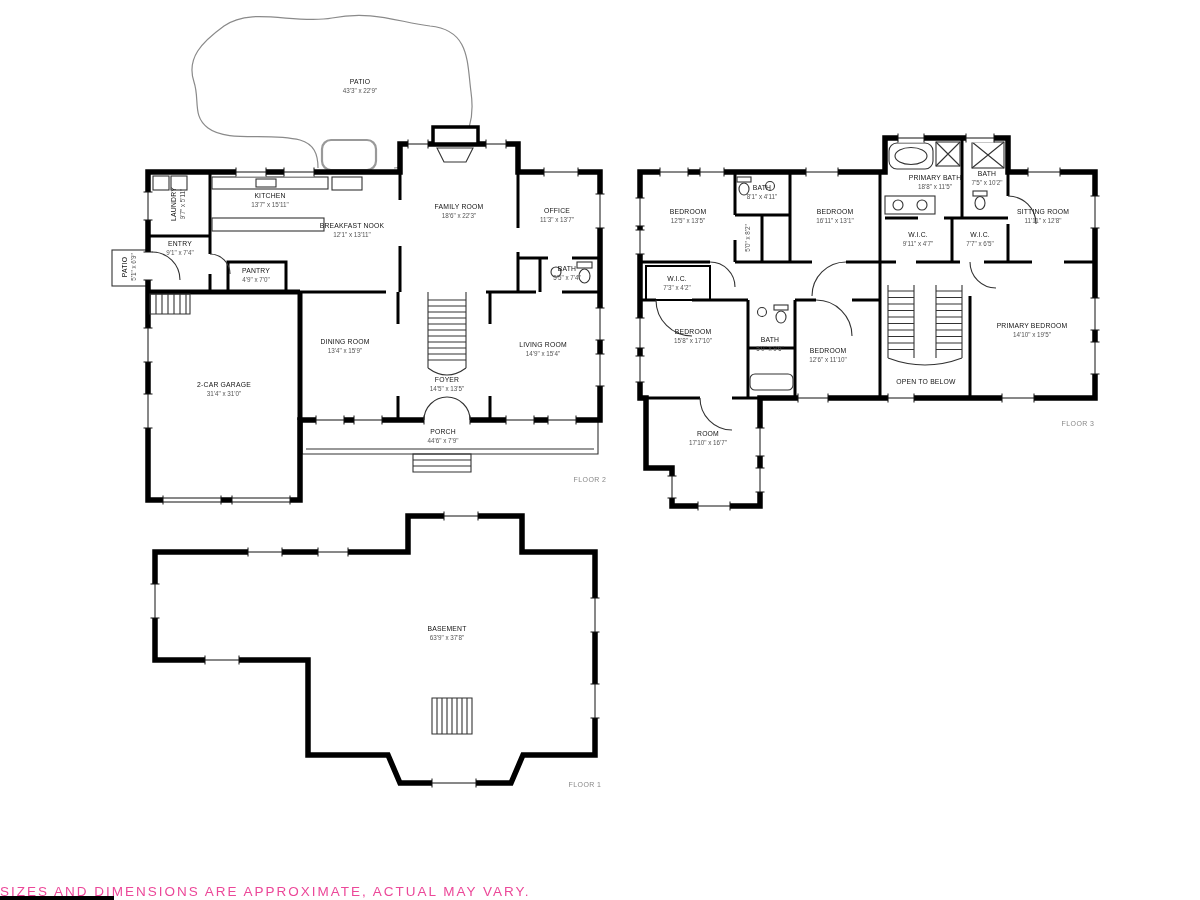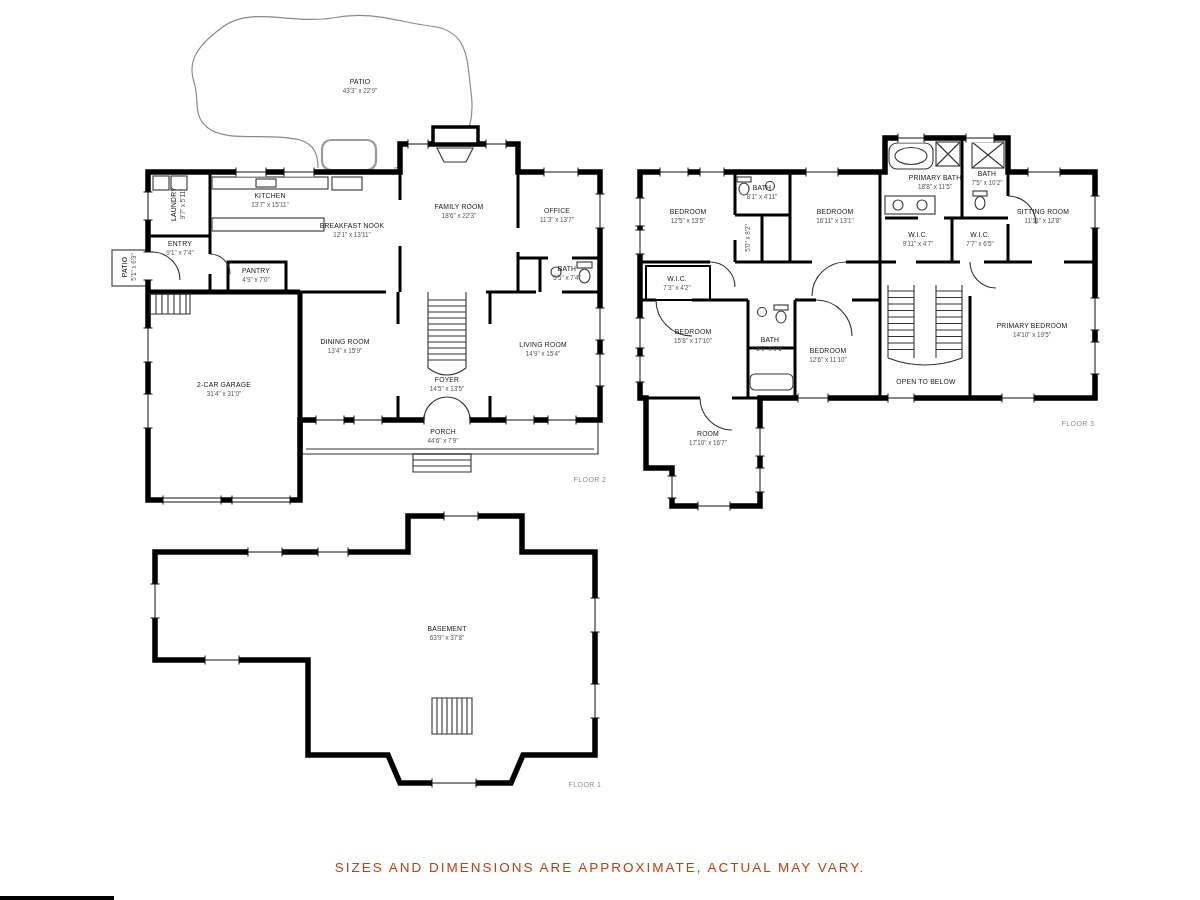--- a/index.html
+++ b/index.html
@@ -21,22 +21,22 @@
 
   
   #labels-layer{position:absolute;left:0;top:0;width:1200px;height:900px;pointer-events:none;}
   .room-label{position:absolute;transform:translate(-50%,-50%);text-align:center;
               white-space:nowrap;line-height:1.3;color:#111;}
   .room-label.rot{transform:translate(-50%,-50%) rotate(-90deg);}
   .room-name{font-size:6.8px;letter-spacing:.2px;color:#111;}
   .room-dims{font-size:6.3px;color:#555;}
   .floor-label{position:absolute;transform:translate(-50%,-50%);font-size:7px;color:#888;
                letter-spacing:.4px;white-space:nowrap;}
-  .footer{position:absolute;left:0;top:860px;width:1200px;text-align:center;
-          font-size:13.5px;letter-spacing:2px;color:#c2410c;}
+  .footer{position:absolute;left:0;top:884px;width:1200px;
+          font-size:13.5px;letter-spacing:2px;color:#ec4899;}
   .corner-bar{position:absolute;left:0;bottom:0;width:114px;height:4px;background:#000;}
 </style>
 </head>
 <body>
 
 <div id="canvas">
 
 <svg width="1200" height="900" viewBox="0 0 1200 900">
 
   <g>

